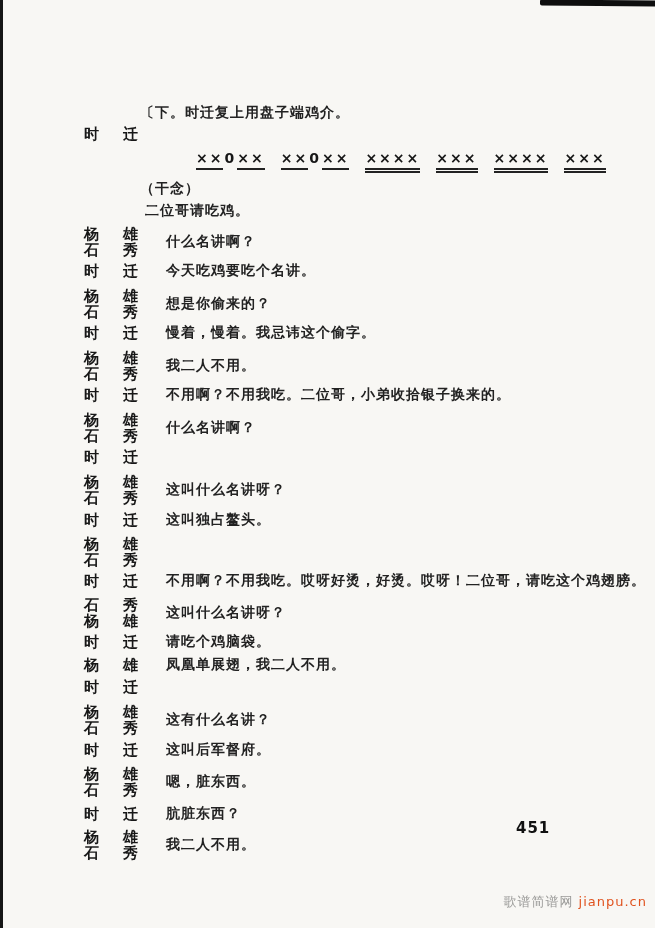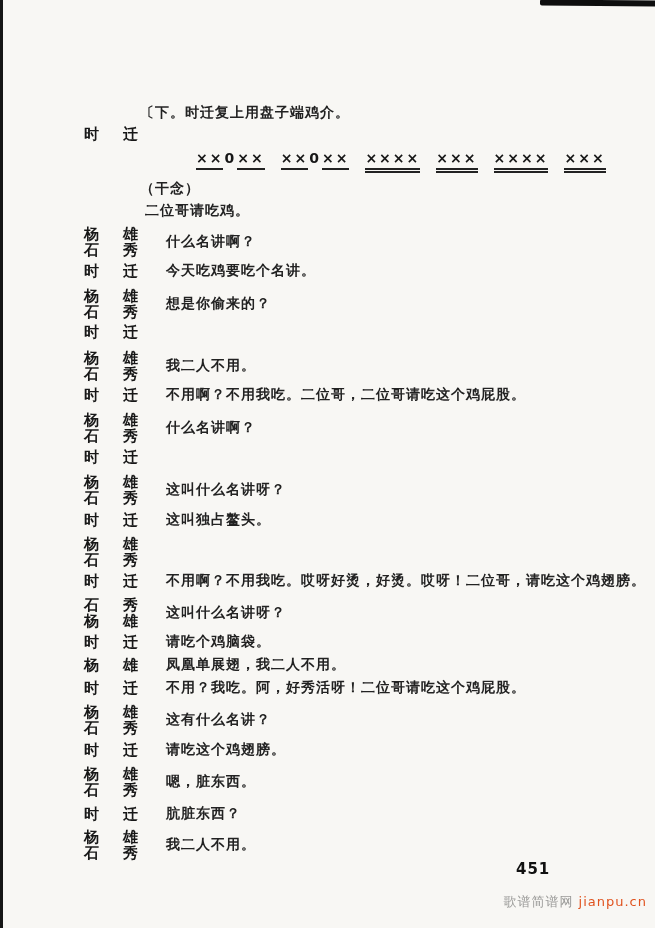--- a/index.html
+++ b/index.html
@@ -33,21 +33,21 @@
 
   
   .notation{position:absolute;left:196px;top:150px;display:flex;gap:16px;align-items:flex-start;}
   .ngroup{display:inline-flex;gap:1px;align-items:flex-start;font-weight:bold;font-size:14px;letter-spacing:2px;color:#171717;}
   .u-s{border-bottom:2px solid #222;padding-bottom:2px;}
   .u-n{padding-bottom:4px;}
   .u-d{border-bottom:5px double #222;padding-bottom:2px;}
 
   .recit-label{margin-right:16px;}
 
-  .page-number{position:absolute;left:516px;top:860px;font-size:15px;font-weight:bold;color:#111;letter-spacing:1px;}
+  .page-number{position:absolute;left:516px;top:819px;font-size:15px;font-weight:bold;color:#111;letter-spacing:1px;}
 
   .watermark{position:absolute;right:8px;top:893px;font-size:13px;letter-spacing:1px;}
   .wm-gray{color:#9a9a98;}
   .wm-orange{color:#e0531f;}
 </style>
 </head>
 <body>
 
 <div class="page">
 
@@ -108,33 +108,34 @@
   <div class="row" style="top:288px">
     <span class="dual-names">
       <span class="name">杨雄</span>
       <span class="name">石秀</span>
     </span>
     <span class="line">想是你偷来的？</span>
   </div>
 
   <div class="row" style="top:324px">
     <span class="name single-name">时迁</span>
+    <span class="line">慢着，慢着。我忌讳这个偷字。</span>
   </div>
 
   <div class="row" style="top:350px">
     <span class="dual-names">
       <span class="name">杨雄</span>
       <span class="name">石秀</span>
     </span>
     <span class="line">我二人不用。</span>
   </div>
 
   <div class="row" style="top:386px">
     <span class="name single-name">时迁</span>
-    <span class="line">不用啊？不用我吃。二位哥，二位哥请吃这个鸡屁股。</span>
+    <span class="line">不用啊？不用我吃。二位哥，小弟收拾银子换来的。</span>
   </div>
 
   <div class="row" style="top:412px">
     <span class="dual-names">
       <span class="name">杨雄</span>
       <span class="name">石秀</span>
     </span>
     <span class="line">什么名讲啊？</span>
   </div>
 
@@ -180,34 +181,33 @@
     <span class="line">请吃个鸡脑袋。</span>
   </div>
 
   <div class="row" style="top:656px">
     <span class="name single-name">杨雄</span>
     <span class="line">凤凰单展翅，我二人不用。</span>
   </div>
 
   <div class="row" style="top:679px">
     <span class="name single-name">时迁</span>
-    <span class="line">不用？我吃。阿，好秀活呀！二位哥请吃这个鸡屁股。</span>
   </div>
 
   <div class="row" style="top:704px">
     <span class="dual-names">
       <span class="name">杨雄</span>
       <span class="name">石秀</span>
     </span>
     <span class="line">这有什么名讲？</span>
   </div>
 
   <div class="row" style="top:741px">
     <span class="name single-name">时迁</span>
-    <span class="line">请吃这个鸡翅膀。</span>
+    <span class="line">这叫后军督府。</span>
   </div>
 
   <div class="row" style="top:766px">
     <span class="dual-names">
       <span class="name">杨雄</span>
       <span class="name">石秀</span>
     </span>
     <span class="line">嗯，脏东西。</span>
   </div>
 

